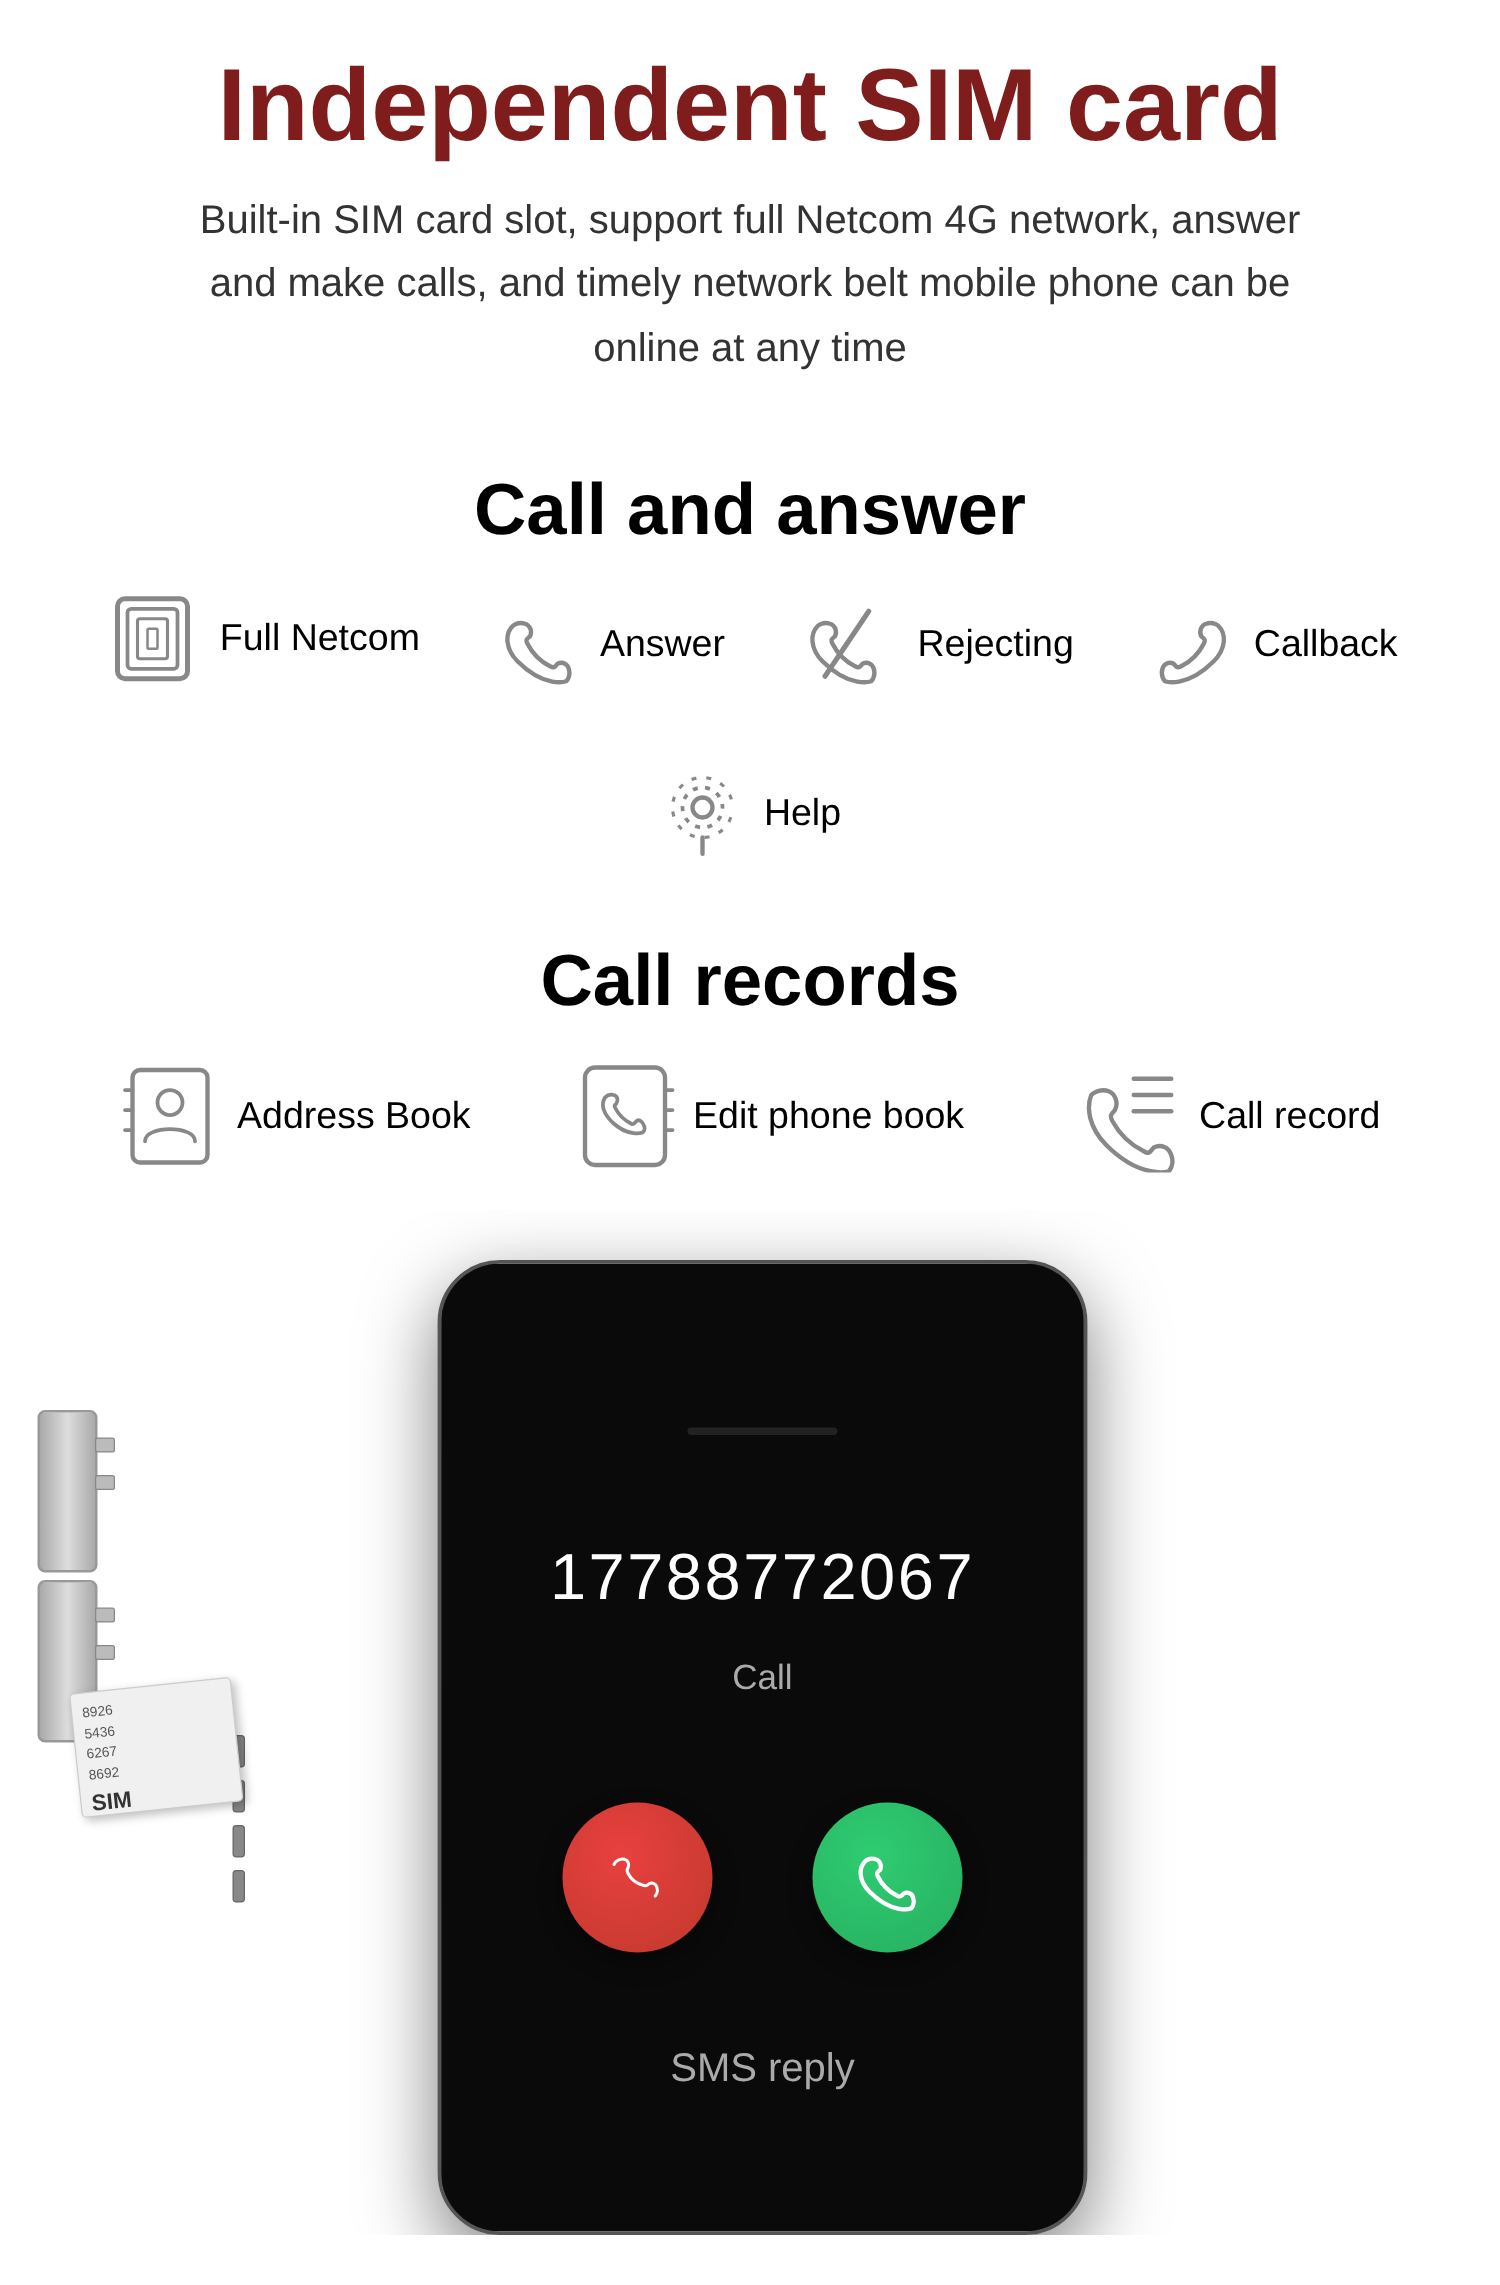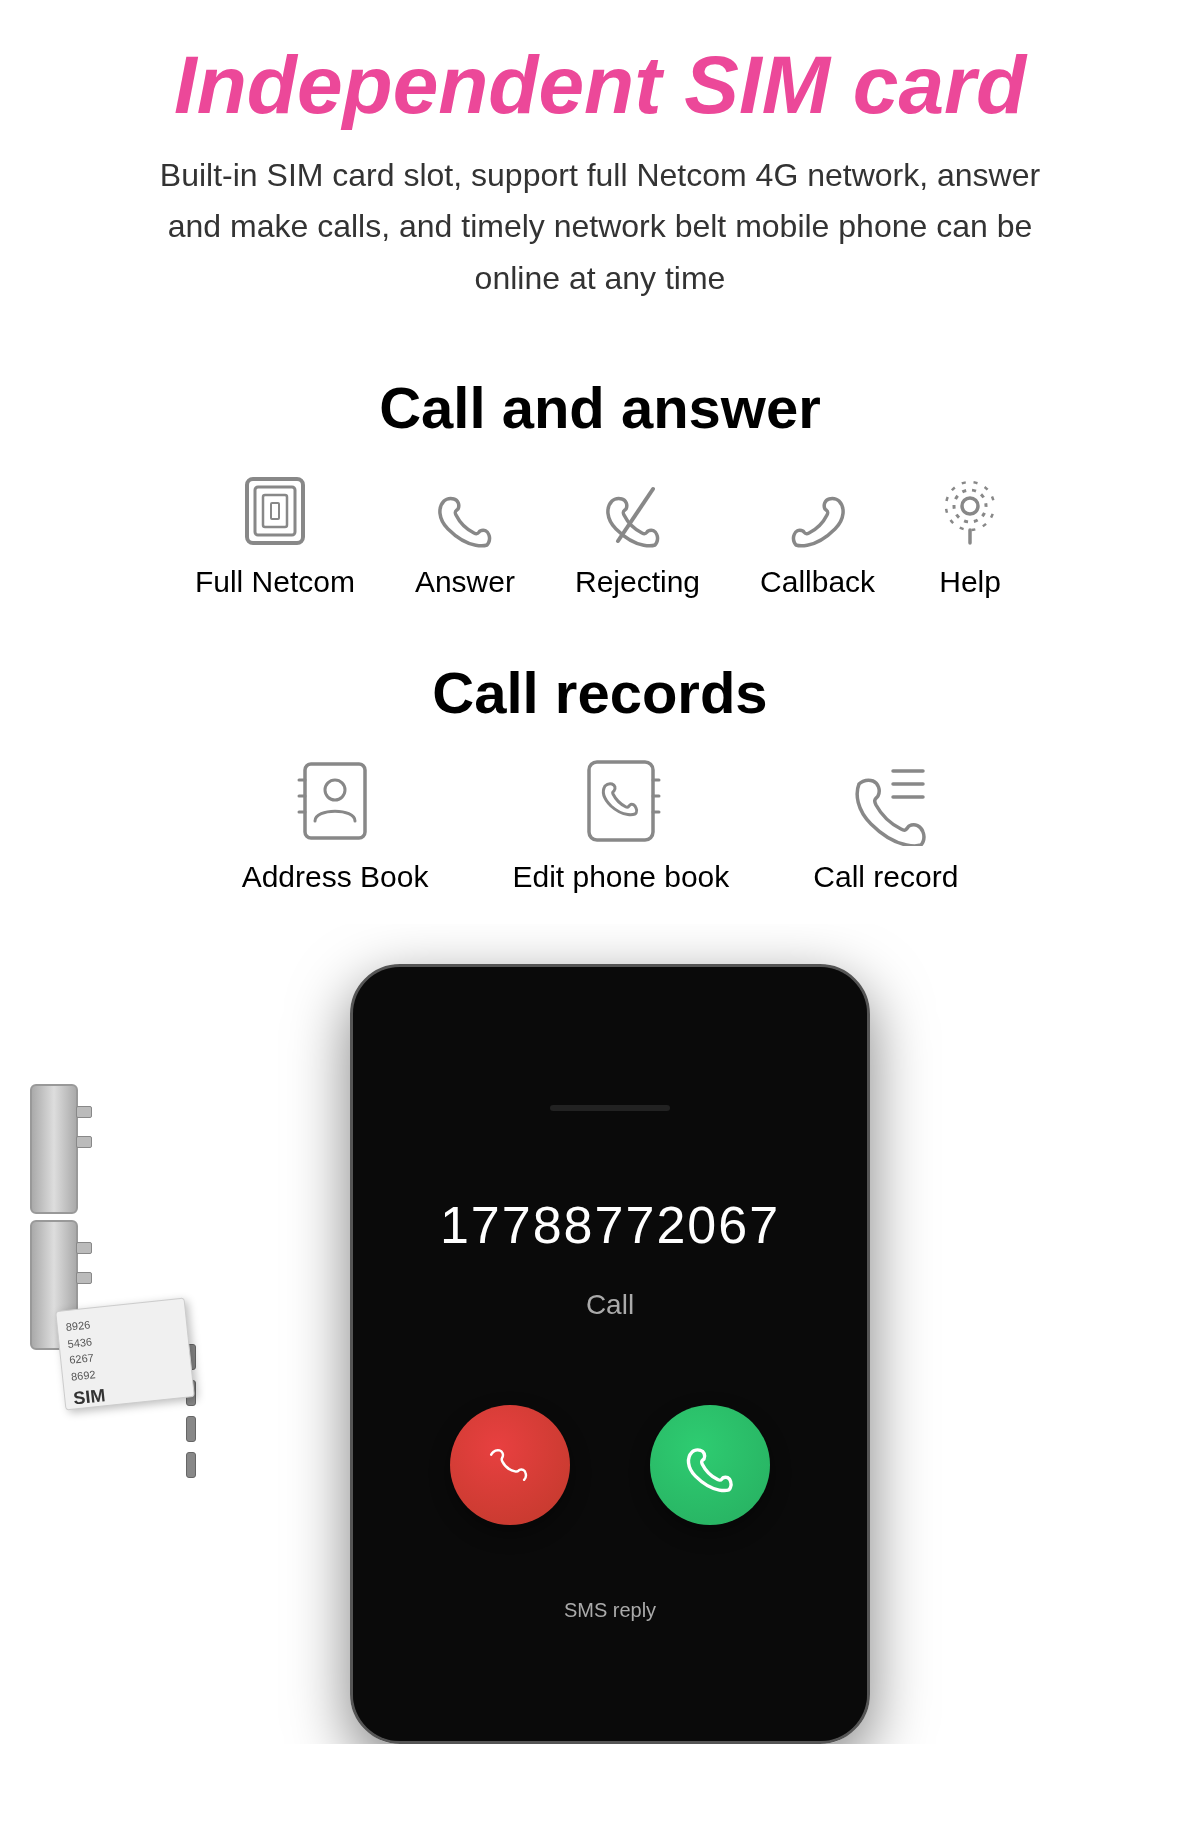--- a/index.html
+++ b/index.html
@@ -15,24 +15,23 @@
 
     .top-section {
       width: 100%;
       text-align: center;
       padding: 40px 60px 20px;
     }
 
     .main-title {
       font-size: 82px;
       font-weight: 900;
-      color: #ec4899;
+      color: #7f1d1d;
       line-height: 1.1;
       margin-bottom: 20px;
-      font-style: italic;
     }
 
     .subtitle {
       font-size: 32px;
       color: #333;
       line-height: 1.6;
       max-width: 900px;
       margin: 0 auto 30px;
     }
 
@@ -48,21 +47,21 @@
       display: flex;
       justify-content: center;
       align-items: flex-end;
       gap: 60px;
       margin-bottom: 10px;
       flex-wrap: wrap;
     }
 
     .icon-item {
       display: flex;
-      flex-direction: column;
+      flex-direction: row;
       align-items: center;
       gap: 14px;
     }
 
     .icon-svg {
       color: #888;
     }
 
     .icon-label {
       font-size: 30px;
@@ -158,21 +157,21 @@
 
     .btn-decline {
       background: radial-gradient(circle at 40% 35%, #e84040, #c0392b);
     }
 
     .btn-accept {
       background: radial-gradient(circle at 40% 35%, #2ecc71, #27ae60);
     }
 
     .sms-reply {
-      font-size: 20px;
+      font-size: 32px;
       color: #aaa;
       margin-top: 50px;
     }
 
     
     svg {
       display: block;
     }
   </style>
 </head>

